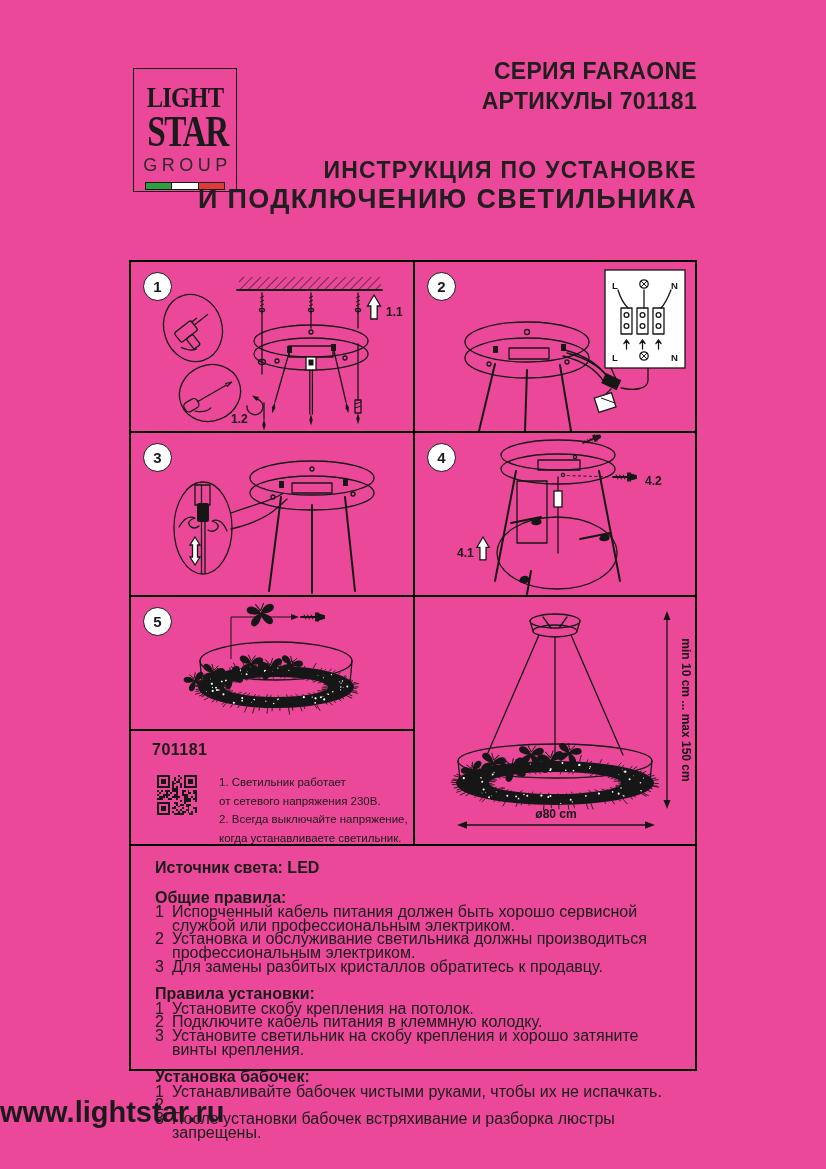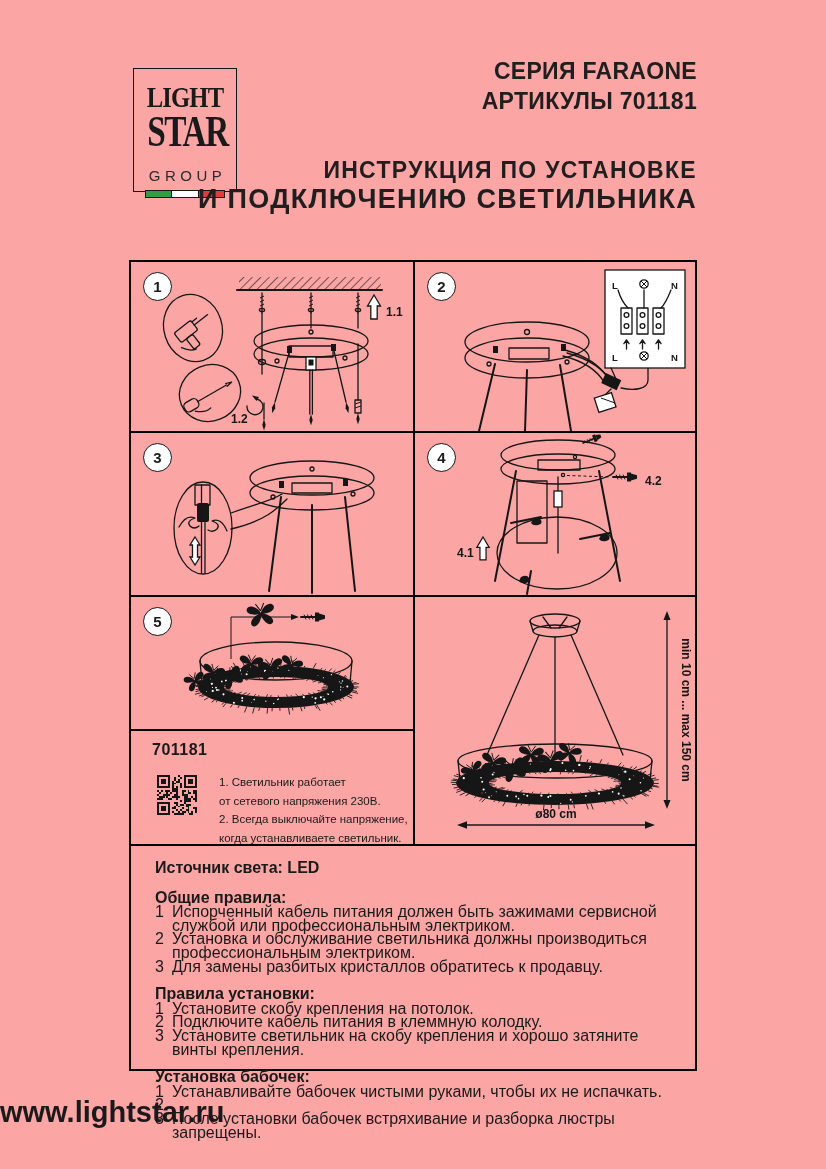--- a/index.html
+++ b/index.html
@@ -1,24 +1,24 @@
 <!DOCTYPE html>
 <html><head>
 <meta charset="utf-8">
 <style>
 *{margin:0;padding:0;box-sizing:border-box}
 html,body{background:#fff}
 body{font-family:"Liberation Sans",sans-serif;color:#1a1a1a}
-.page{position:relative;width:826px;height:1169px;background:#fca5a5;overflow:hidden}
+.page{position:relative;width:826px;height:1169px;background:#ec4899;overflow:hidden}
 
 
 .logo-box{position:absolute;left:133px;top:68px;width:104px;height:124px;border:1.5px solid #161616;text-align:center;padding-top:15px}
 .logo-light{display:block;font-family:"Liberation Serif",serif;font-weight:bold;font-size:29px;line-height:27px;letter-spacing:-1px;transform:scaleX(.85);transform-origin:center}
 .logo-star{display:block;font-family:"Liberation Serif",serif;font-weight:bold;font-size:45px;line-height:40px;letter-spacing:-2px;transform:scaleX(.74);transform-origin:center}
-.logo-group{display:block;font-size:15px;letter-spacing:4.5px;margin-top:16px;margin-left:5px;color:#2b2b2b}
+.logo-group{display:block;font-size:18px;letter-spacing:4.5px;margin-top:4px;margin-left:5px;color:#2b2b2b}
 .flag{display:flex;width:80px;height:8px;border:1px solid #161616;margin:6px auto 0}
 .flag span{flex:1}
 .flag .g{background:#2f9e41}
 .flag .w{background:#fff;border-left:1px solid #161616;border-right:1px solid #161616}
 .flag .r{background:#e03a3c}
 
 
 .header-text{position:absolute;right:129px;top:56px;text-align:right;font-weight:bold;color:#201e1f}
 .ht-series{font-size:23px;line-height:30px;letter-spacing:.3px}
 .ht-articles{font-size:23px;line-height:30px;letter-spacing:.3px}
@@ -951,21 +951,21 @@
     </div>
   </div>
 
   <div class="rules">
     <div class="src">Источник света: LED</div>
 
     <div class="sec">
       <div class="hd">Общие правила:</div>
       <div class="item">
           <span class="n">1</span>
-          <span>Испорченный кабель питания должен быть зажимами сервисной службой или профессиональным электриком.</span>
+          <span>Испорченный кабель питания должен быть хорошо сервисной службой или профессиональным электриком.</span>
         </div>
       <div class="item">
           <span class="n">2</span>
           <span>Установка и обслуживание светильника должны производиться профессиональным электриком.</span>
         </div>
       <div class="item">
           <span class="n">3</span>
           <span>Для замены разбитых кристаллов обратитесь к продавцу.</span>
         </div>
     </div>

